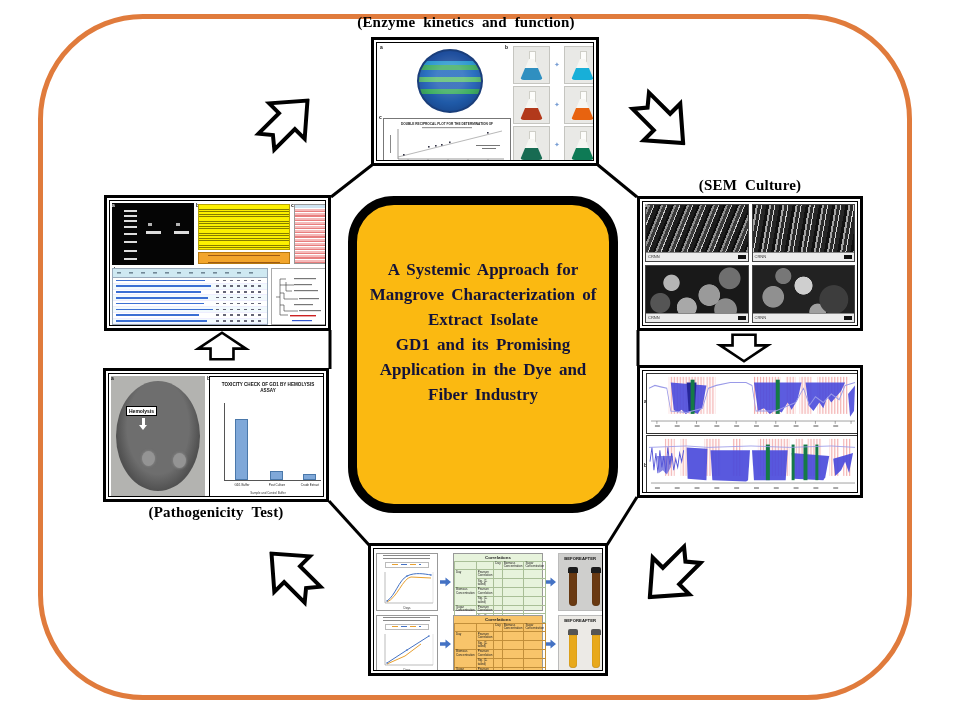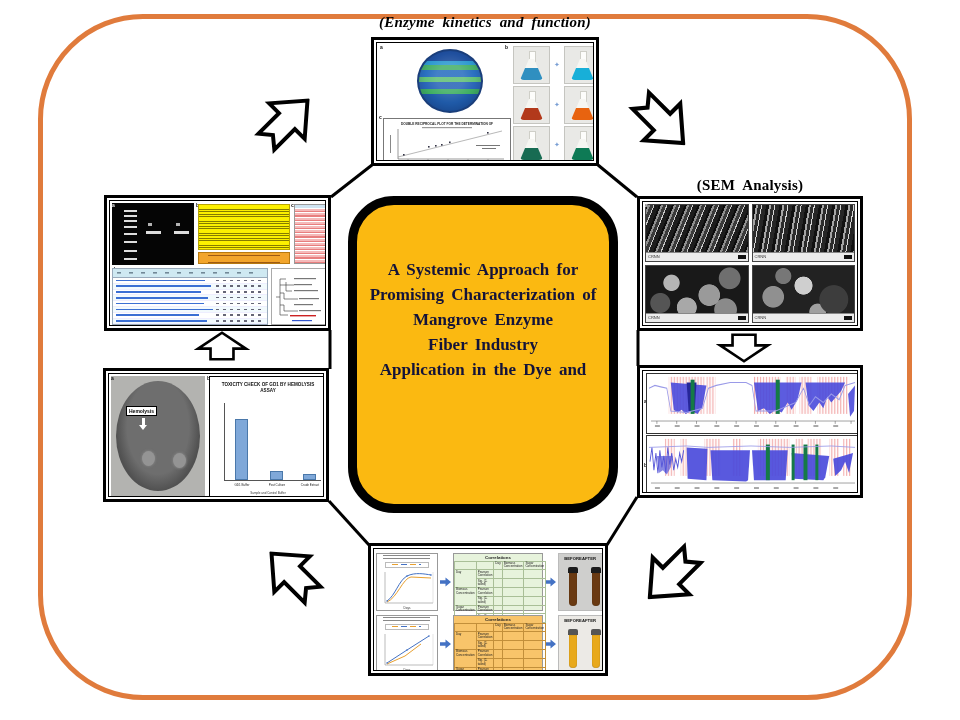--- a/index.html
+++ b/index.html
@@ -155,29 +155,31 @@
       <line x1="329" y1="501" x2="369" y2="545"></line>
       <line x1="637" y1="497" x2="607" y2="545"></line>
     </g>
   </svg>
 
   <div class="frame" style="border-color: rgb(224, 123, 60);"></div>
 
   <div class="centerbox" style="background: rgb(251, 185, 17);">
     <div class="titlewrap" style="color: rgb(19, 19, 58);">
       <div>A Systemic Approach for</div>
-      <div>Promising Characterization of</div>
-      <div>Mangrove Enzyme</div>
+      <div>Mangrove Characterization of</div>
+      <div>Extract Isolate</div>
+      <div>GD1 and its Promising</div>
+      <div>Application in the Dye and</div>
       <div>Fiber Industry</div>
-      <div>Application in the Dye and</div>
     </div>
   </div>
 
-  <div class="seclabel" style="left:325px;top:13px;width:320px;font-style:italic;">(Enzyme kinetics and function)</div>
-  <div class="seclabel" style="left:655px;top:176px;width:190px;">(SEM Analysis)</div>
+  <div class="seclabel" style="left:306px;top:13px;width:320px;">(Enzyme kinetics and function)</div>
+  <div class="seclabel" style="left:655px;top:176px;width:190px;">(SEM Culture)</div>
+  <div class="seclabel" style="left:106px;top:503px;width:220px;">(Pathogenicity Test)</div>
 
   <div class="barrow" style="left:253px;top:89px;width:66px;height:66px;">
     <svg width="66" height="66" viewBox="0 0 100 100" style="transform:rotate(-45deg);">
       <path d="M8 33 L52 33 L52 12 L96 50 L52 88 L52 67 L8 67 L22 50 Z" fill="#fff" stroke="#000" stroke-width="6"></path>
     </svg>
   </div>
   <div class="barrow" style="left:627px;top:87px;width:68px;height:68px;">
     <svg width="68" height="68" viewBox="0 0 100 100" style="transform:rotate(45deg);">
       <path d="M8 33 L52 33 L52 12 L96 50 L52 88 L52 67 L8 67 L22 50 Z" fill="#fff" stroke="#000" stroke-width="6"></path>
     </svg>

